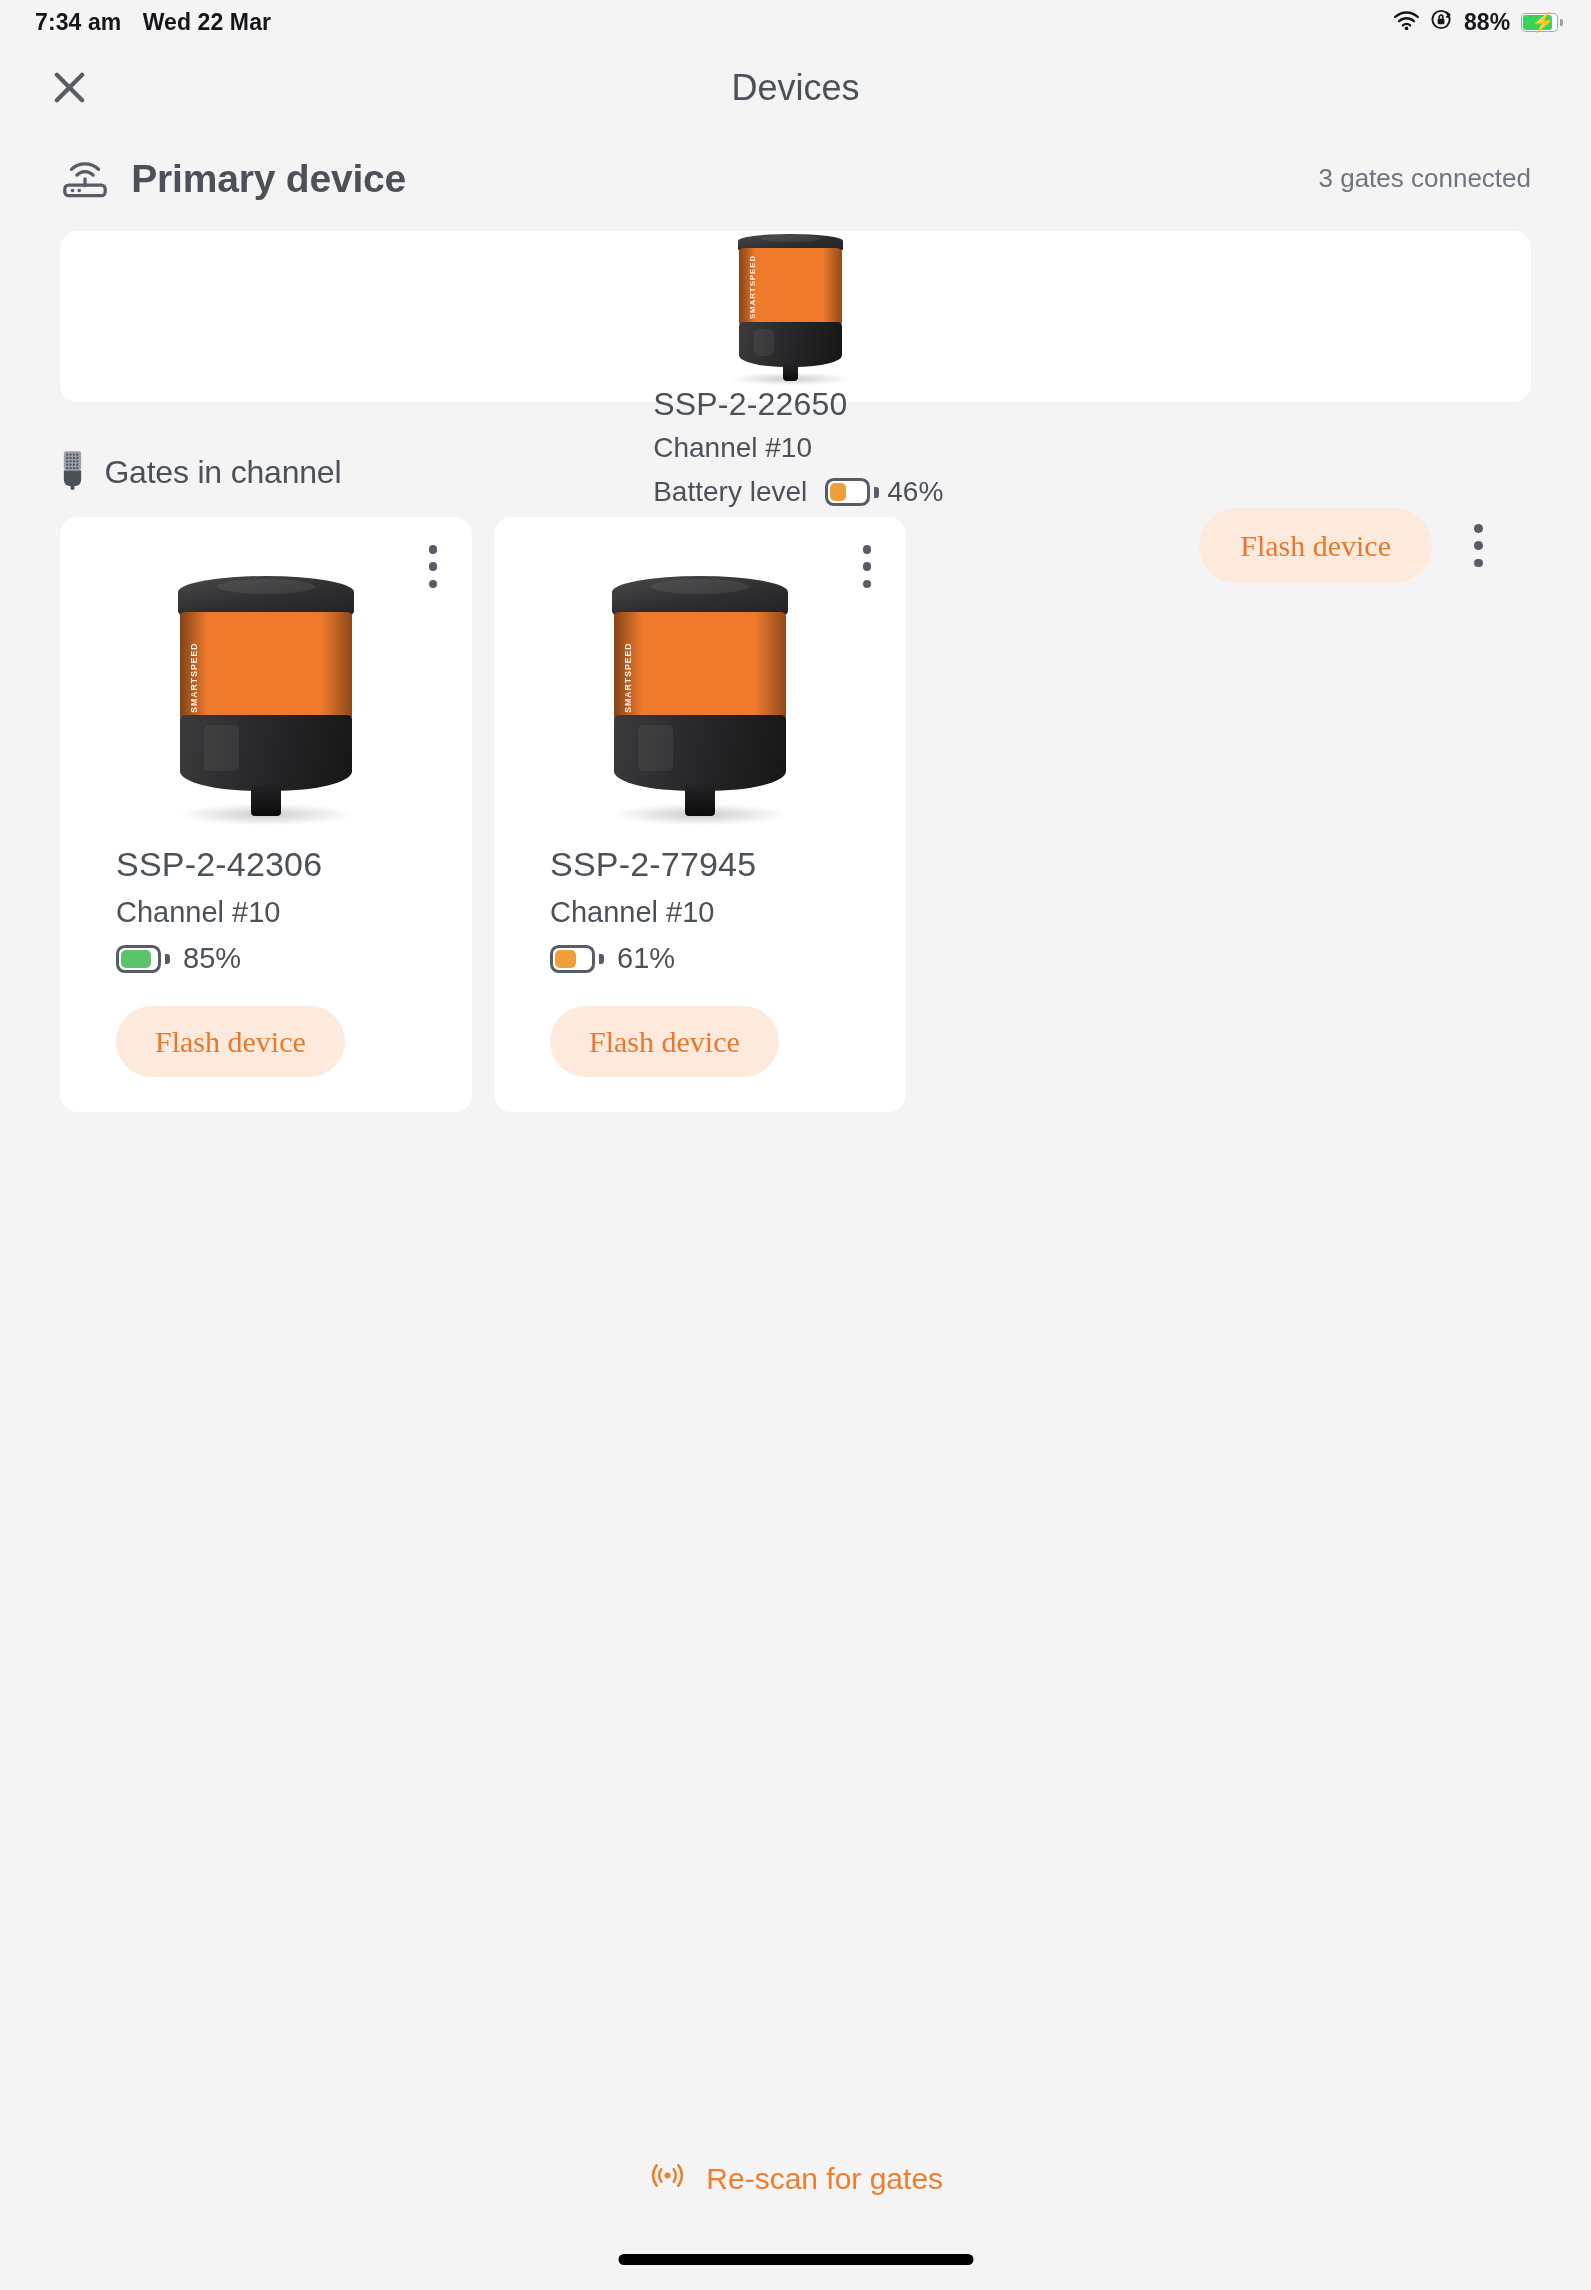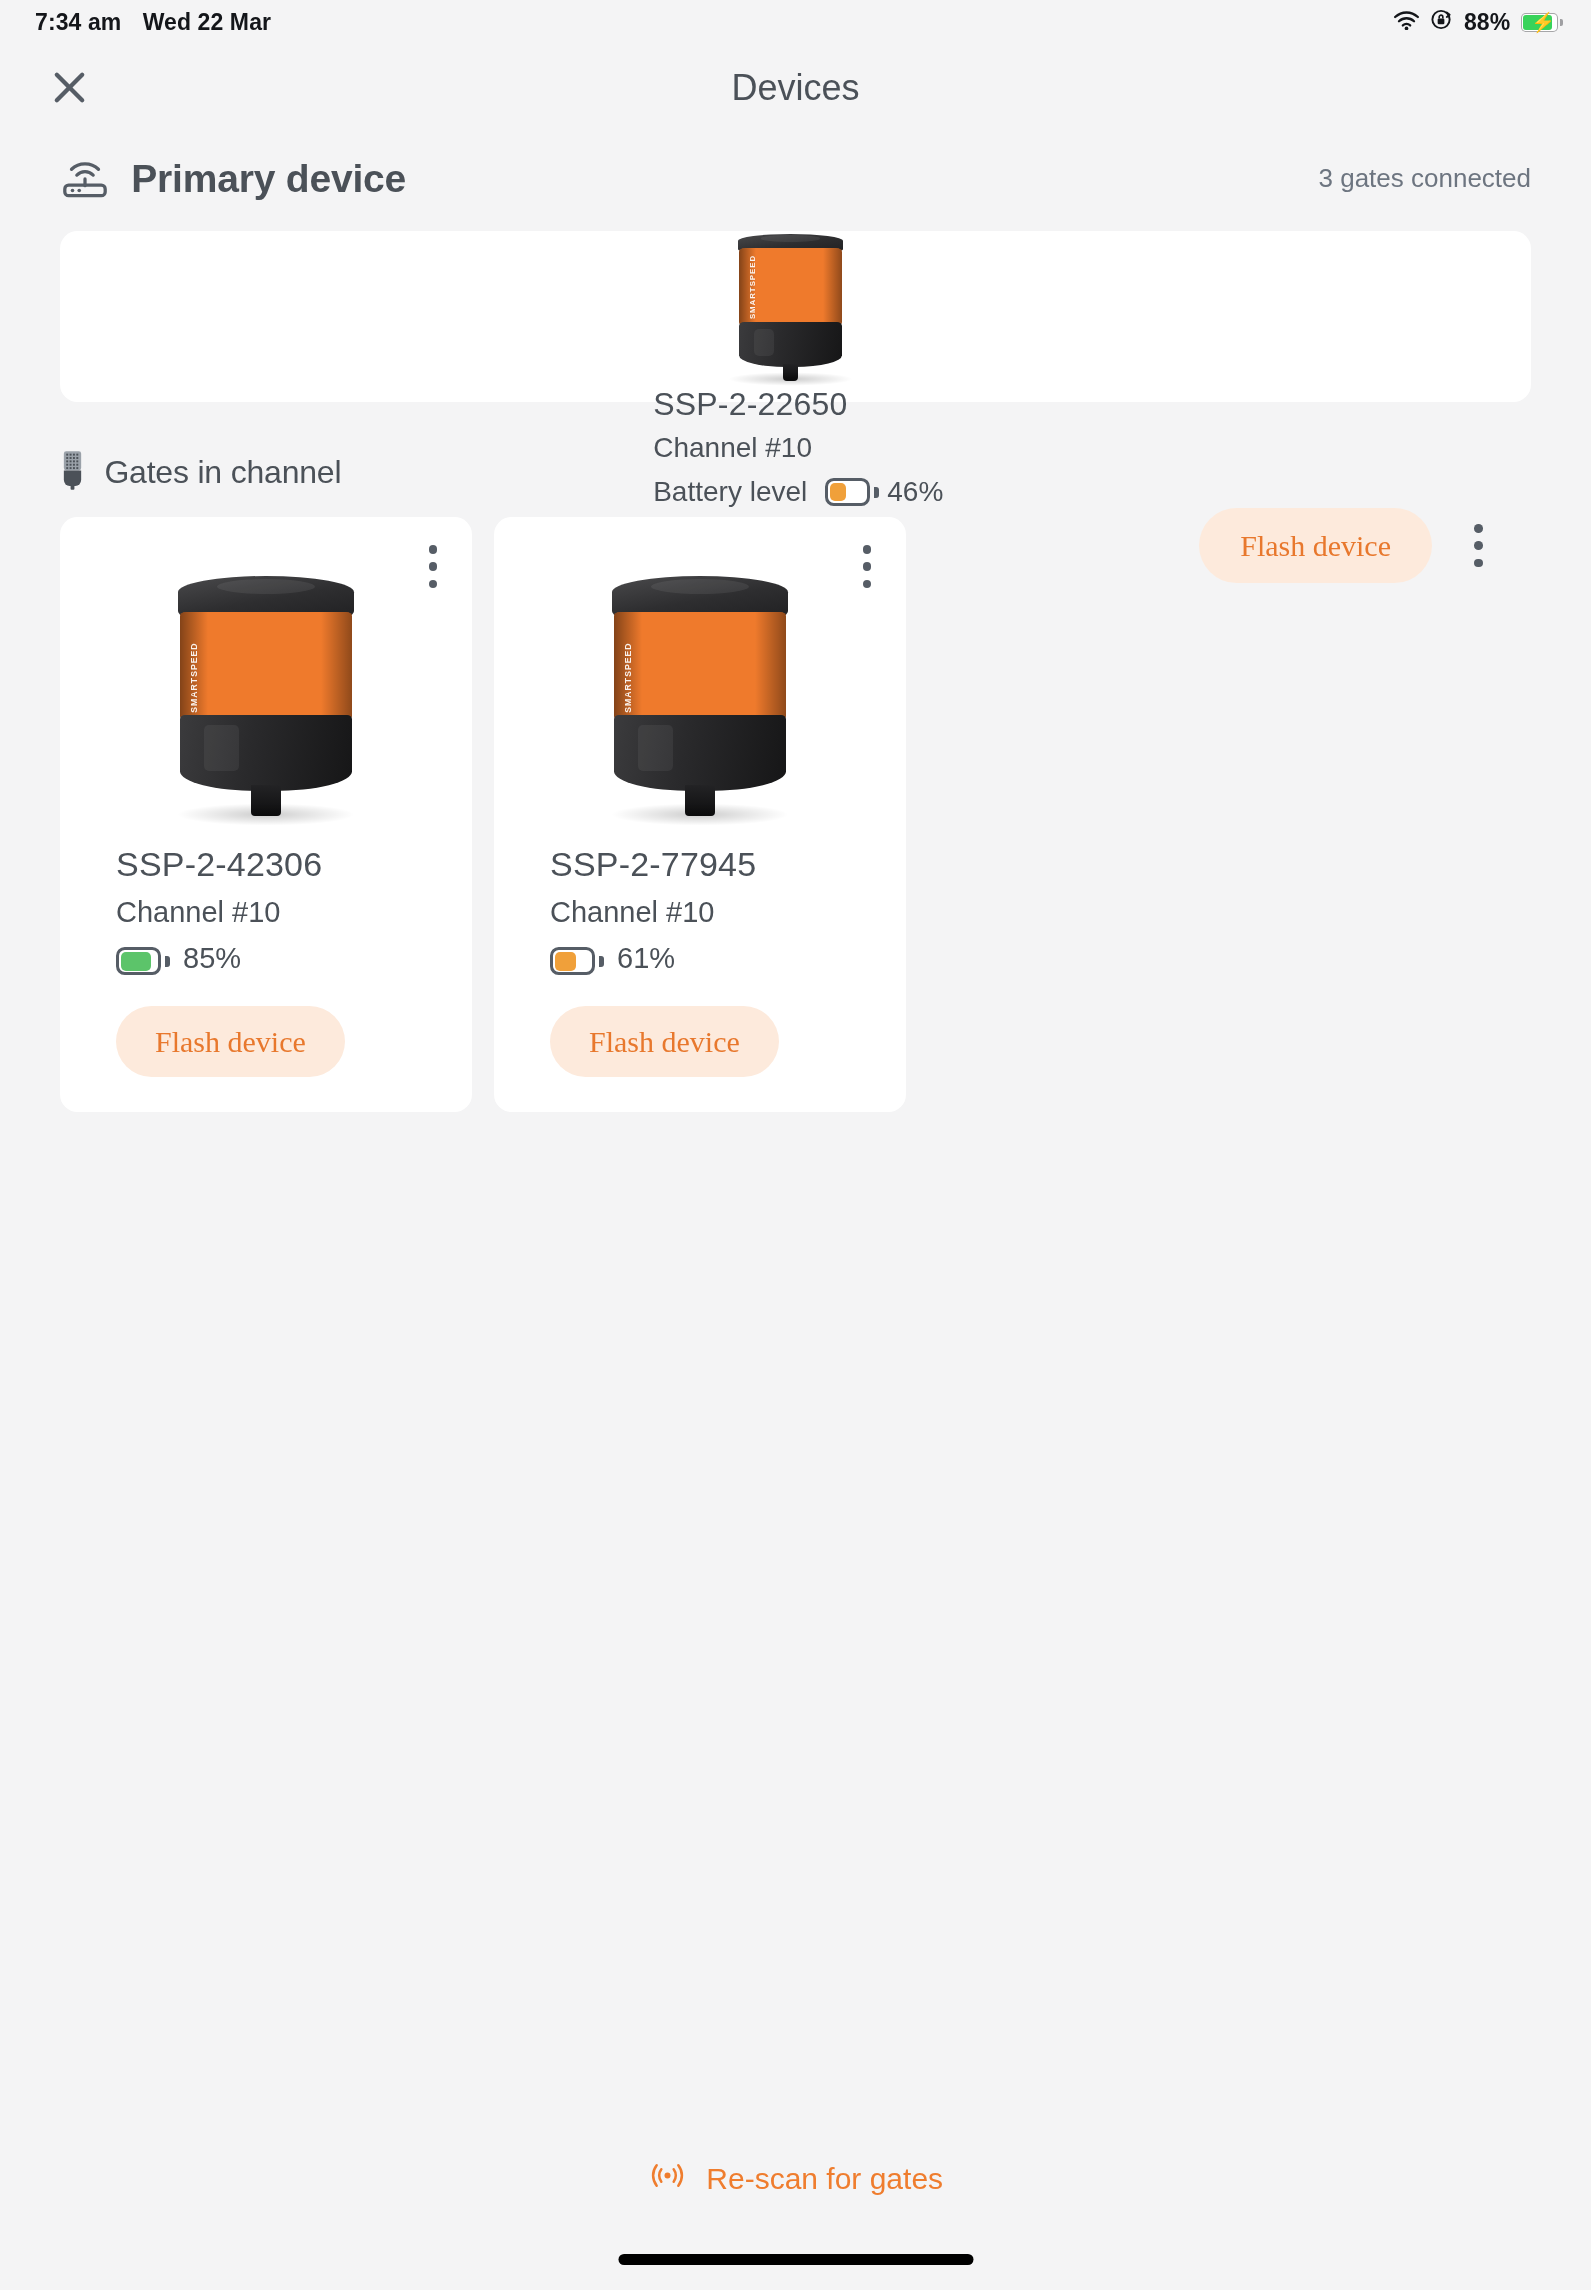--- a/index.html
+++ b/index.html
@@ -106,21 +106,21 @@
     padding:0 0 35px 0;
   }
   .gate-kebab{ position:absolute; top:21.3px; right:19.4px; }
   .gate-img-wrap{
     height:291px; display:flex; align-items:center; justify-content:center;
     margin-top:37px;
   }
   .gate-body{ padding:0 56px; }
   .gate-name{ font-size:34px; color:#4b5158; letter-spacing:0.2px; }
   .gate-chan{ font-size:29px; color:#4b5158; margin-top:11.6px; }
-  .gate-batt-row{ display:flex; align-items:flex-end; gap:22px; margin-top:13.6px; }
+  .gate-batt-row{ display:flex; align-items:center; gap:22px; margin-top:13.6px; }
   .gate-pct{ font-size:29px; color:#4b5158; }
   .gate-flash{ margin-top:31px; }
 
   
   .batt{ position:relative; width:45px; height:28px; flex:0 0 auto; }
   .batt .shell{
     position:absolute; inset:0; border:3.9px solid #565d66; border-radius:8.7px;
     background:#fff;
   }
   .batt .fill{

